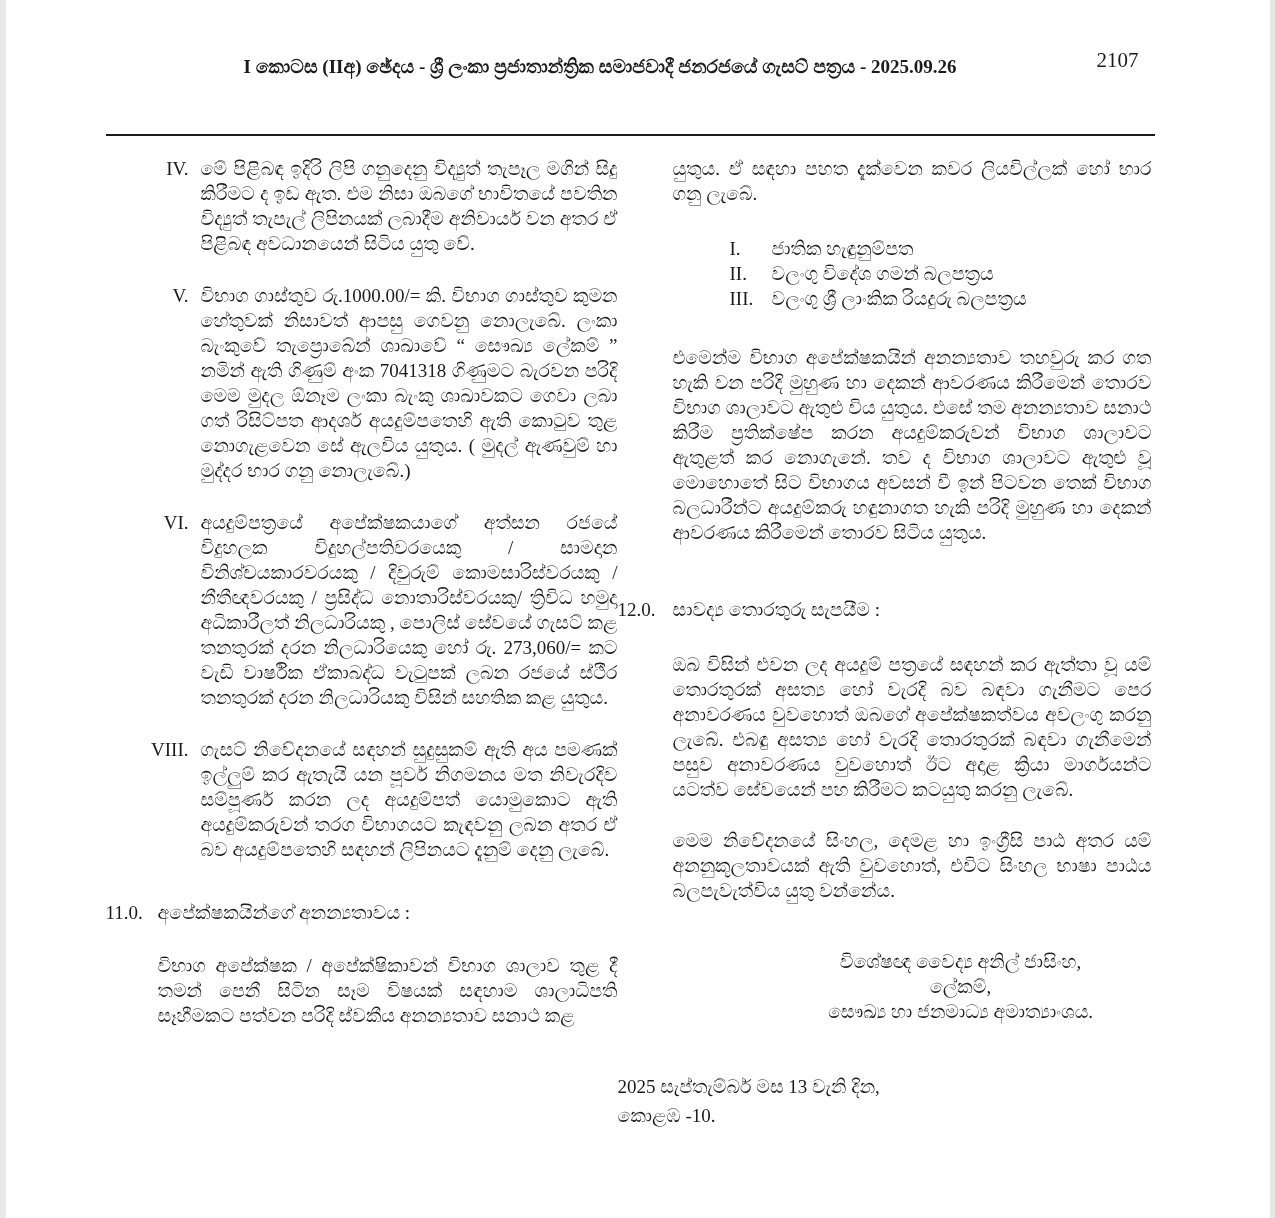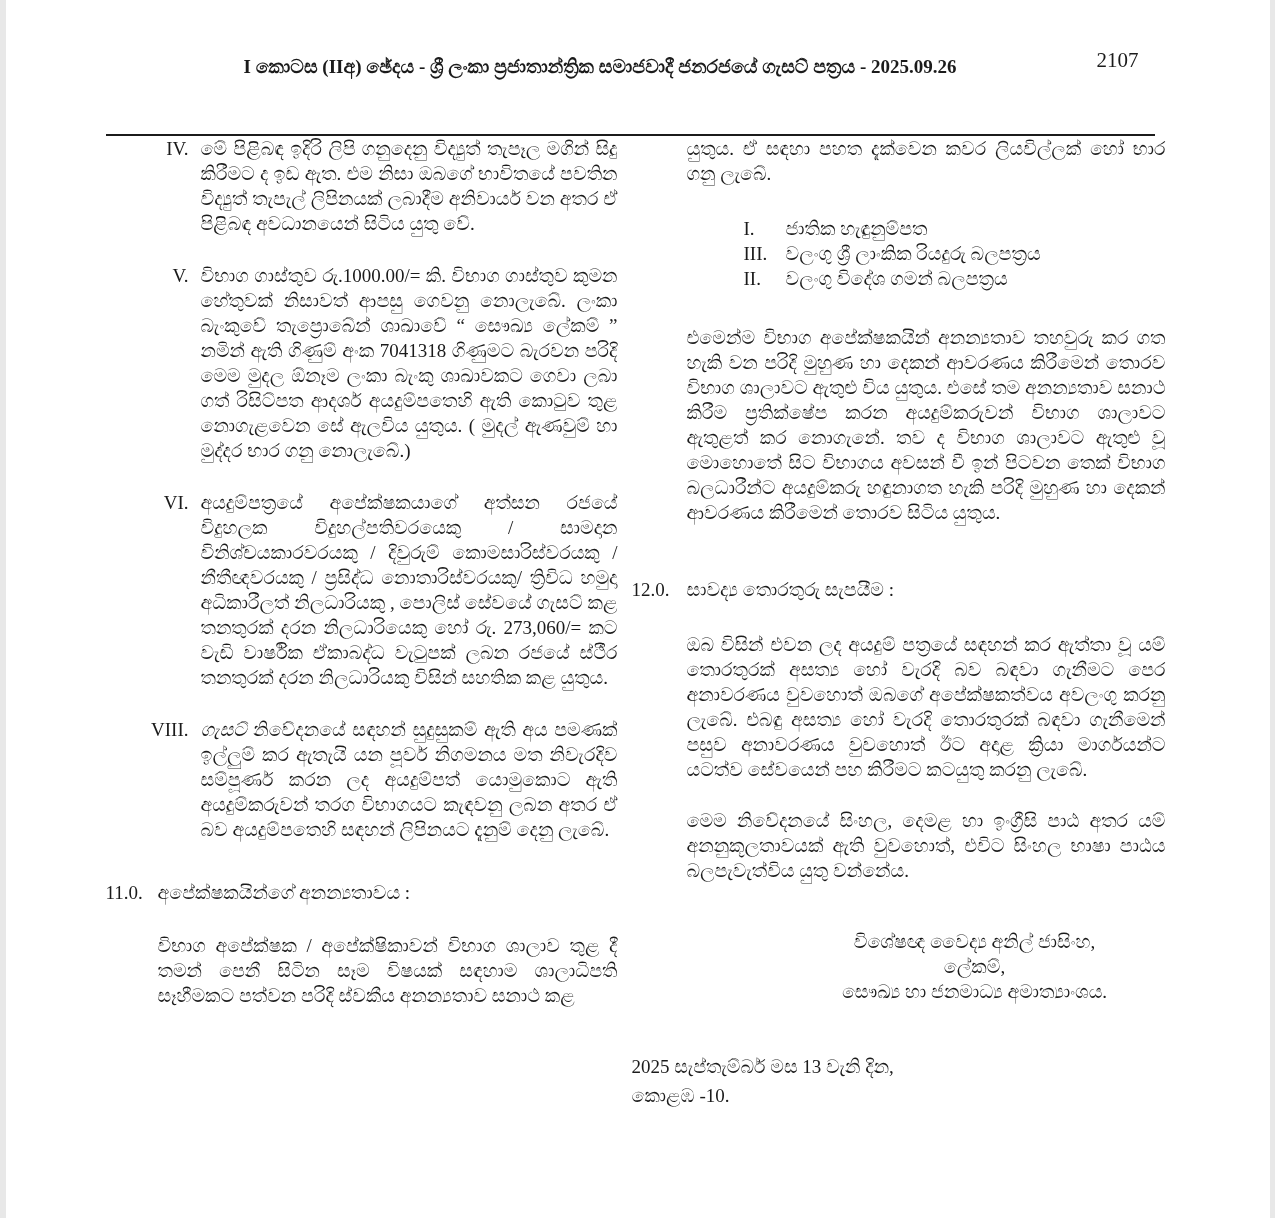--- a/index.html
+++ b/index.html
@@ -32,34 +32,34 @@
     right: 16px; top: -4px;
     font-size: 21px;
     font-weight: normal;
   }
   .hdr-rule {
     border: none;
     border-top: 2.4px solid #1b1b1b;
     margin-top: 40px;
   }
   
-  .columns { display: flex; gap: 14px; margin-top: 0; }
+  .columns { display: flex; margin-top: 20px; }
   .col-left  { width: 512px; flex: none; }
   .col-right { width: 534px; flex: none; }
 
   
   .item { display: flex; margin: 0 0 27px 45px; }
   .item .num {
     flex: none;
     width: 50px;
     text-align: right;
     padding-right: 12px;
   }
   .item .txt { flex: 1; text-align: justify; }
-  .lead-italic { font-style: italic; }
+  .lead-italic { }
 
   
   .sec-head { display: flex; margin-top: 38px; }
   .sec-head .sec-num { flex: none; width: 52px; }
   .sec-head .sec-title { flex: 1; }
   .sec-para {
     margin: 28px 0 0 52px;
     text-align: justify;
   }
 
@@ -129,26 +129,26 @@
     <section class="col-right">
 
       <p class="cont-para">යුතුය. ඒ සඳහා පහත දැක්වෙන කවර ලියවිල්ලක් හෝ භාර ගනු ලැබේ.</p>
 
       <div class="doc-list">
         <div class="doc-row">
           <span class="doc-num">I.</span>
           <span>ජාතික හැඳුනුම්පත</span>
         </div>
         <div class="doc-row">
+          <span class="doc-num">II.</span>
+          <span>වලංගු විදේශ ගමන් බලපත්‍රය</span>
+        </div>
+        <div class="doc-row">
           <span class="doc-num">III.</span>
           <span>වලංගු ශ්‍රී ලාංකික රියදුරු බලපත්‍රය</span>
-        </div>
-        <div class="doc-row">
-          <span class="doc-num">II.</span>
-          <span>වලංගු විදේශ ගමන් බලපත්‍රය</span>
         </div>
       </div>
 
       <p class="identity-para">එමෙන්ම විභාග අපේක්ෂකයින් අනන්‍යතාව තහවුරු කර ගත හැකි වන පරිදි මුහුණ හා දෙකන් ආවරණය කිරීමෙන් තොරව විභාග ශාලාවට ඇතුළු විය යුතුය. එසේ තම අනන්‍යතාව සනාථ කිරීම ප්‍රතික්ෂේප කරන අයදුම්කරුවන් විභාග ශාලාවට ඇතුළත් කර නොගැනේ. තව ද විභාග ශාලාවට ඇතුළු වූ මොහොතේ සිට විභාගය අවසන් වී ඉන් පිටවන තෙක් විභාග බලධාරීන්ට අයදුම්කරු හඳුනාගත හැකි පරිදි මුහුණ හා දෙකන් ආවරණය කිරීමෙන් තොරව සිටිය යුතුය.</p>
 
       <div class="sec-head sec12-head">
         <span class="sec-num">12.0.</span>
         <span class="sec-title">සාවද්‍ය තොරතුරු සැපයීම :</span>
       </div>
 

